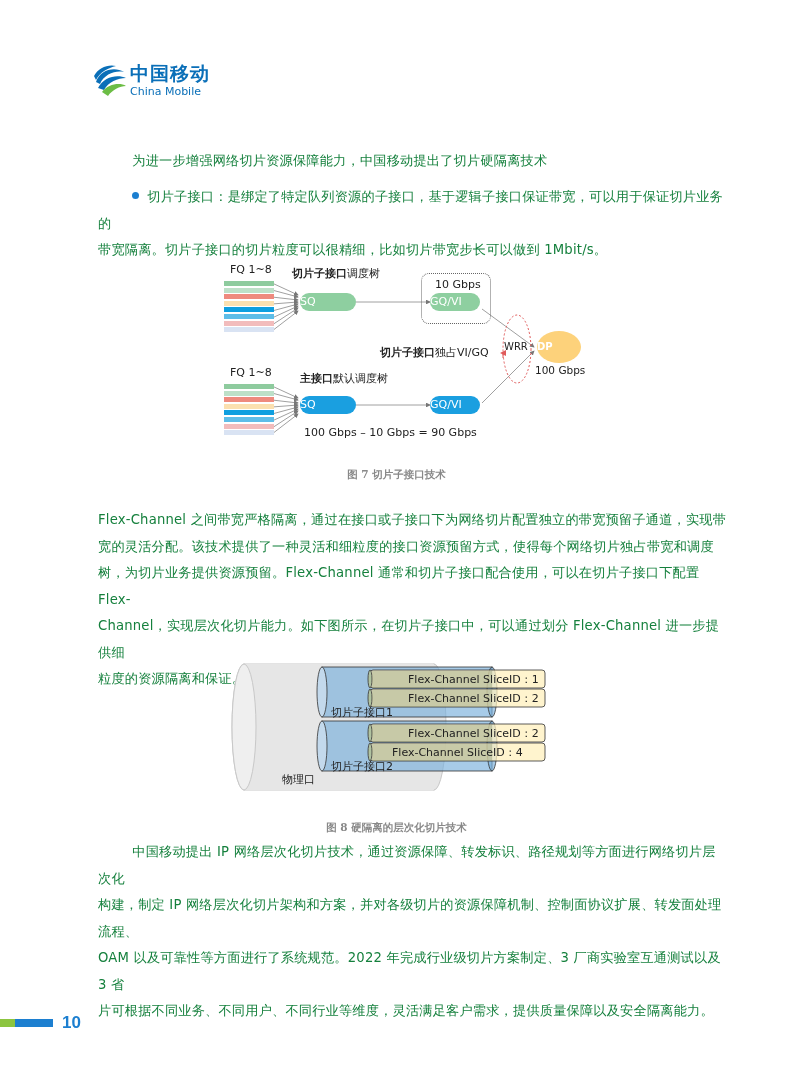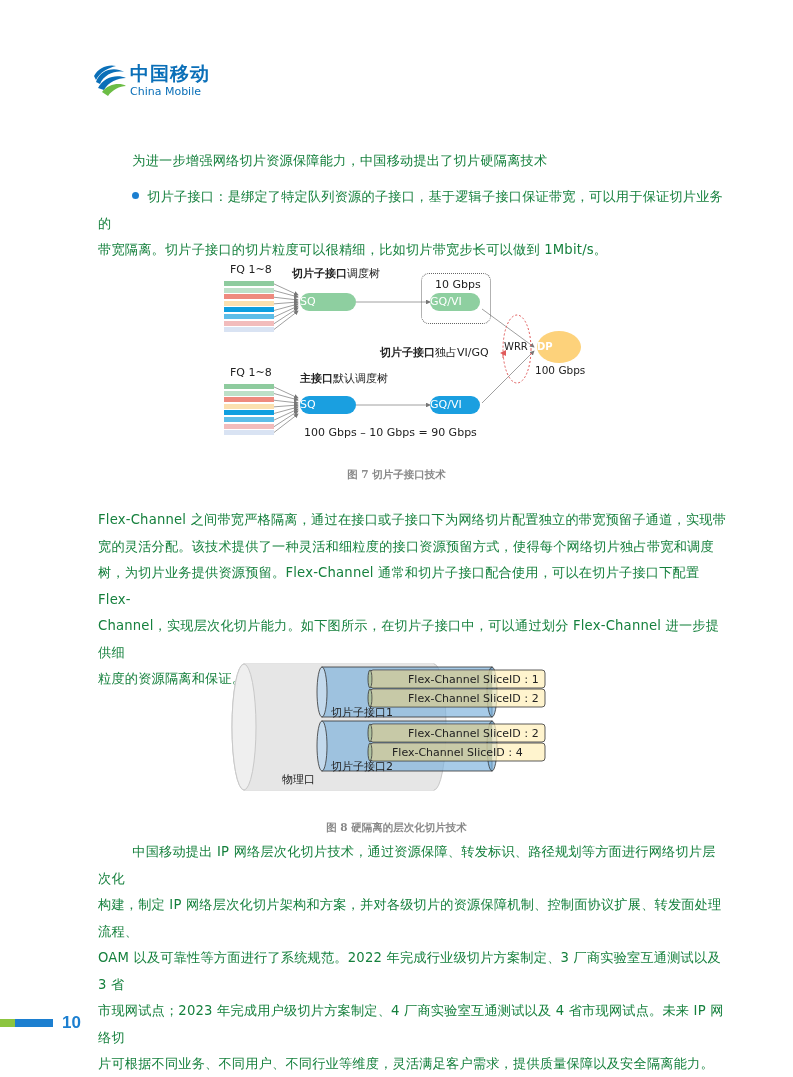--- a/index.html
+++ b/index.html
@@ -191,19 +191,18 @@
   <div class="fc-lbl" style="left:103px;top:45px;">切片子接口1</div>
   <div class="fc-lbl" style="left:103px;top:99px;">切片子接口2</div>
   <div class="fc-lbl" style="left:54px;top:112px;">物理口</div>
 </div>
 <div class="caption" style="top:821px;">图 8 硬隔离的层次化切片技术</div>
 
 <div class="para" style="top:839px;">
   <div class="indent">中国移动提出 IP 网络层次化切片技术，通过资源保障、转发标识、路径规划等方面进行网络切片层次化</div>
   <div>构建，制定 IP 网络层次化切片架构和方案，并对各级切片的资源保障机制、控制面协议扩展、转发面处理流程、</div>
   <div>OAM 以及可靠性等方面进行了系统规范。2022 年完成行业级切片方案制定、3 厂商实验室互通测试以及 3 省</div>
-  <div>市现网试点；2023 年完成用户级切片方案制定、4 厂商实验室互通测试以及 4 省市现网试点。未来 IP 网络切</div>
   <div>片可根据不同业务、不同用户、不同行业等维度，灵活满足客户需求，提供质量保障以及安全隔离能力。</div>
 </div>
 
 <div class="footer-green"></div>
 <div class="footer-blue"></div>
 <div class="page-num">10</div>
 
 </body></html>

